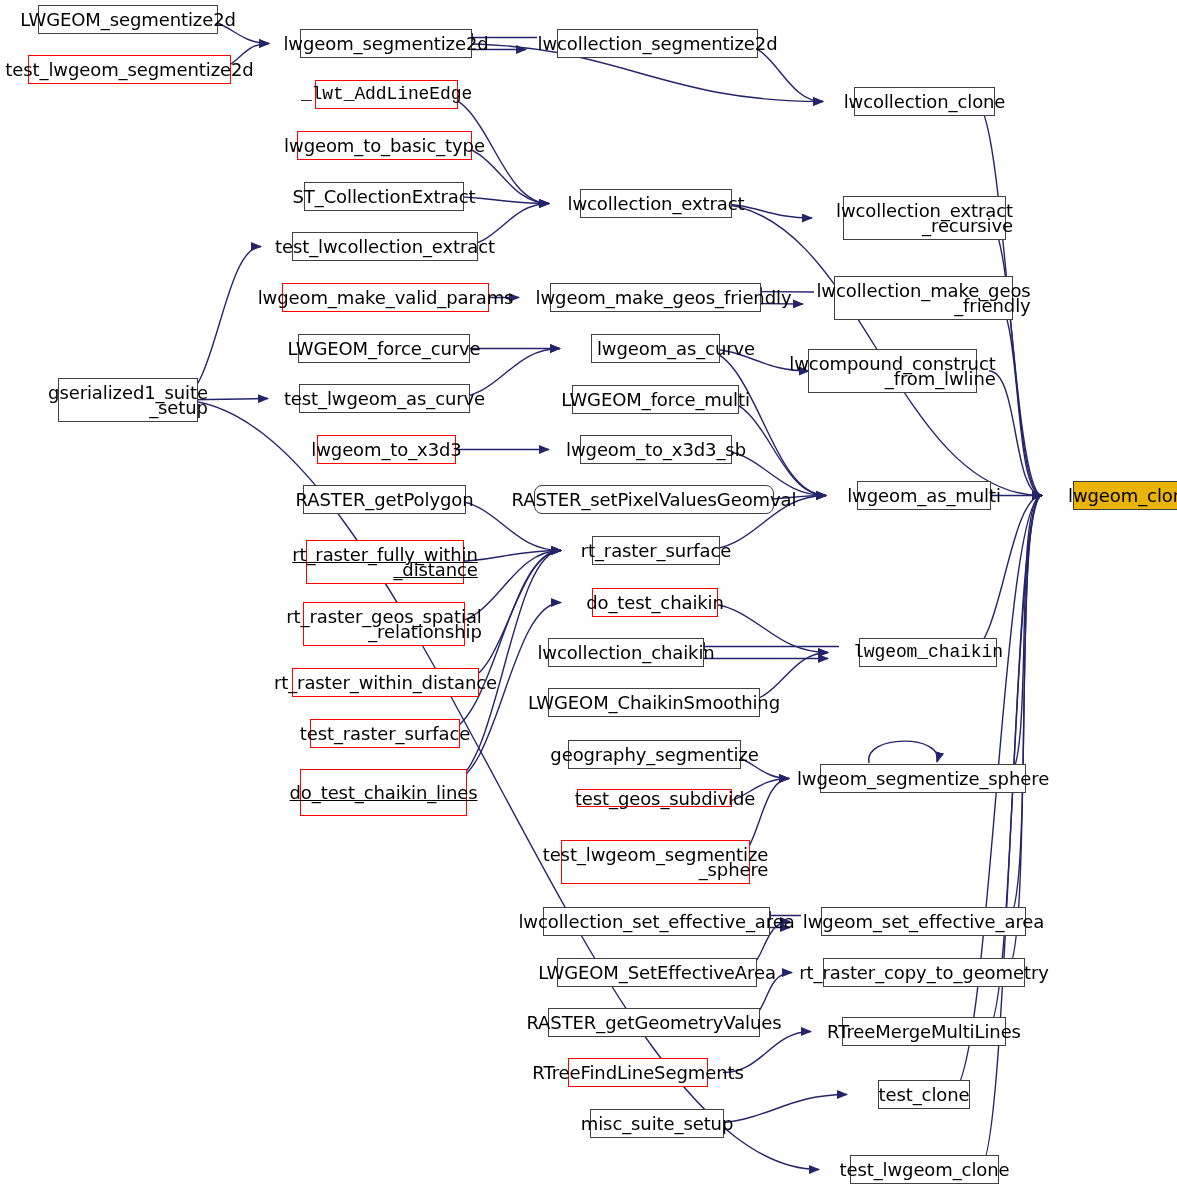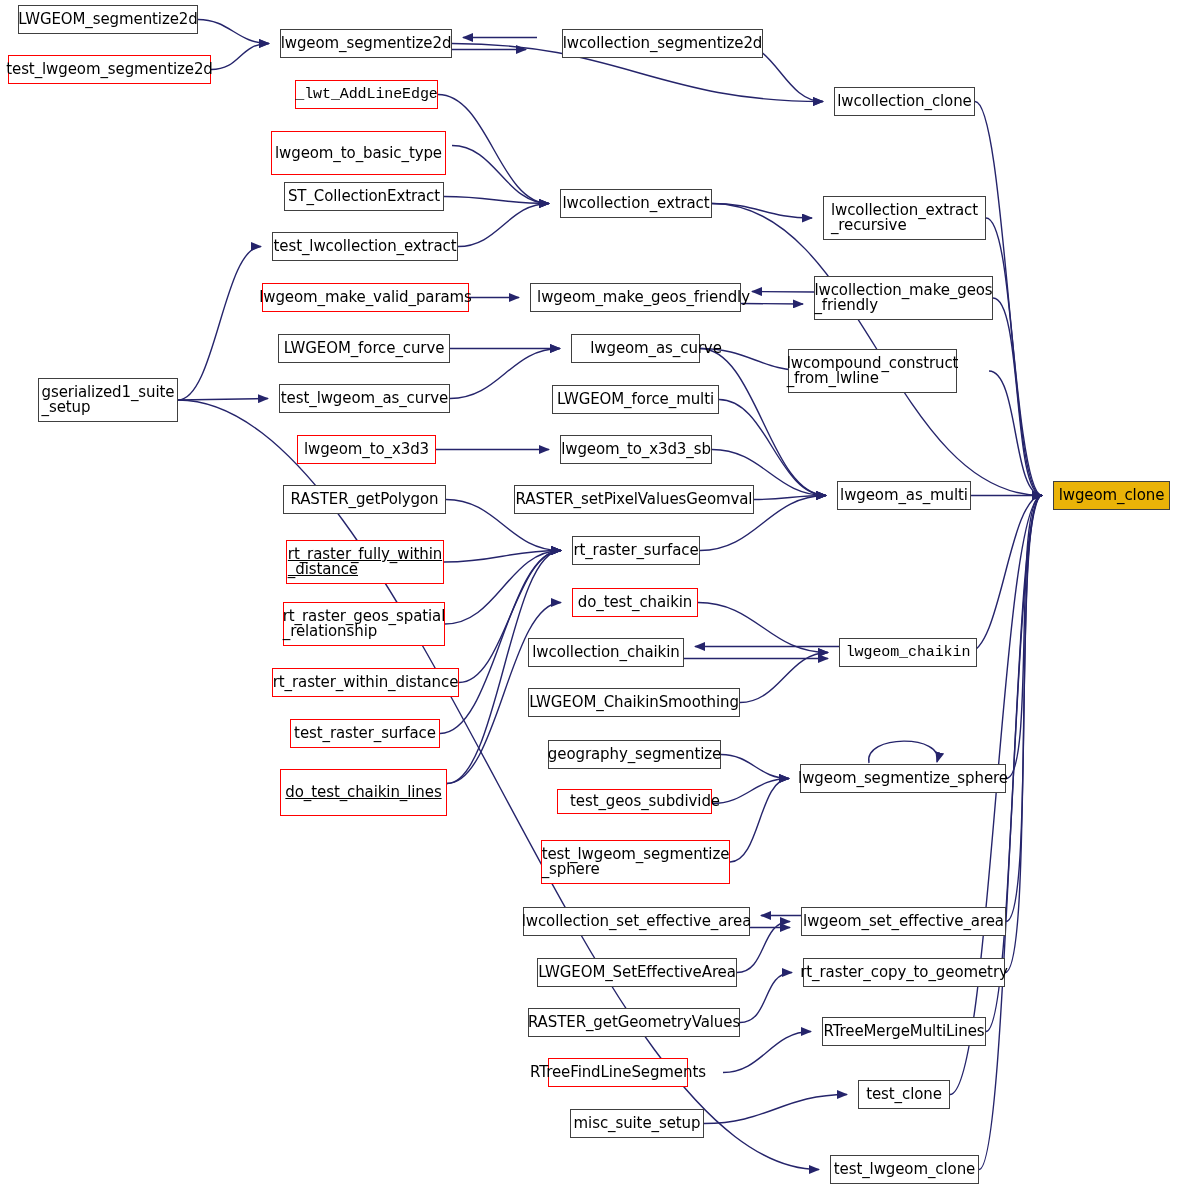--- a/index.html
+++ b/index.html
@@ -22,29 +22,30 @@
     width: 1177px;
     height: 1197px;
     pointer-events: none;
   }
   .node {
     position: absolute;
     box-sizing: border-box;
     display: flex;
     align-items: center;
     justify-content: center;
-    text-align: left;
+    text-align: right;
     background: #ffffff;
     border: 1px solid #404040;
     color: #000000;
-    font-size: 15px;
+    font-size: 18px;
     line-height: 15px;
     letter-spacing: -0.1px;
     white-space: pre-line;
     z-index: 2;
+    margin-left: 20px;
   }
   .node.red {
     border-color: #ff0000;
   }
   .node.focus {
     background: #eab308;
     border-color: #404040;
   }
 </style>
 </head>
@@ -117,62 +118,62 @@
         <path d="M986,1031.5 C1016,1031.5 1012,495.5 1042,495.5" marker-end="url(#ah)"></path>
         <path d="M704,1123.5 C768.35,1123.5 782.65,1094.5 847,1094.5" marker-end="url(#ah)"></path>
         <path d="M950,1094.5 C991.4,1094.5 1000.6,495.5 1042,495.5" marker-end="url(#ah)"></path>
         <path d="M979,1169.5 C1009,1169.5 1012,495.5 1042,495.5" marker-end="url(#ah)"></path>
       </g>
   </svg>
   <div id="node-layer">
       <div class="node" style="left: 18px; top: 5px; width: 180px; height: 29px;">LWGEOM_segmentize2d</div>
       <div class="node red" style="left: 8px; top: 55px; width: 203px; height: 29px;">test_lwgeom_segmentize2d</div>
       <div class="node" style="left: 280px; top: 29px; width: 172px; height: 29px;">lwgeom_segmentize2d</div>
-      <div class="node" style="left: 562px; top: 29px; width: 201px; height: 29px;">lwcollection_segmentize2d</div>
+      <div class="node" style="left: 537px; top: 29px; width: 201px; height: 29px;">lwcollection_segmentize2d</div>
       <div class="node" style="left: 834px; top: 87px; width: 141px; height: 29px;">lwcollection_clone</div>
       <div class="node red" style="left: 295px; top: 80px; width: 143px; height: 29px; font-family: Liberation Mono, monospace;">_lwt_AddLineEdge</div>
-      <div class="node red" style="left: 271px; top: 131px; width: 175px; height: 44px;">lwgeom_to_basic_type</div>
+      <div class="node red" style="left: 277px; top: 131px; width: 175px; height: 29px;">lwgeom_to_basic_type</div>
       <div class="node" style="left: 284px; top: 182px; width: 160px; height: 29px;">ST_CollectionExtract</div>
       <div class="node" style="left: 560px; top: 189px; width: 152px; height: 29px;">lwcollection_extract</div>
       <div class="node" style="left: 823px; top: 196px; width: 163px; height: 44px;">lwcollection_extract
 _recursive</div>
       <div class="node" style="left: 272px; top: 232px; width: 186px; height: 29px;">test_lwcollection_extract</div>
       <div class="node red" style="left: 262px; top: 283px; width: 207px; height: 29px;">lwgeom_make_valid_params</div>
       <div class="node" style="left: 530px; top: 283px; width: 211px; height: 29px; padding-left: 16px;">lwgeom_make_geos_friendly</div>
       <div class="node" style="left: 814px; top: 276px; width: 179px; height: 44px;">lwcollection_make_geos
 _friendly</div>
       <div class="node" style="left: 278px; top: 334px; width: 172px; height: 29px;">LWGEOM_force_curve</div>
       <div class="node" style="left: 571px; top: 334px; width: 129px; height: 29px; padding-left: 41px;">lwgeom_as_curve</div>
       <div class="node" style="left: 788px; top: 349px; width: 169px; height: 44px;">lwcompound_construct
 _from_lwline</div>
       <div class="node" style="left: 38px; top: 378px; width: 140px; height: 44px;">gserialized1_suite
 _setup</div>
       <div class="node" style="left: 279px; top: 384px; width: 171px; height: 29px;">test_lwgeom_as_curve</div>
       <div class="node" style="left: 552px; top: 385px; width: 167px; height: 29px;">LWGEOM_force_multi</div>
       <div class="node red" style="left: 297px; top: 435px; width: 139px; height: 29px;">lwgeom_to_x3d3</div>
       <div class="node" style="left: 560px; top: 435px; width: 152px; height: 29px;">lwgeom_to_x3d3_sb</div>
       <div class="node" style="left: 283px; top: 485px; width: 163px; height: 29px;">RASTER_getPolygon</div>
-      <div class="node" style="left: 514px; top: 485px; width: 240px; height: 29px;">RASTER_setPixelValuesGeomval</div>
+      <div class="node" style="left: 514px; top: 485px; width: 240px; height: 29px; border-radius: 8px;">RASTER_setPixelValuesGeomval</div>
       <div class="node" style="left: 837px; top: 481px; width: 134px; height: 29px;">lwgeom_as_multi</div>
       <div class="node focus" style="left: 1053px; top: 481px; width: 117px; height: 29px;">lwgeom_clone</div>
       <div class="node red" style="left: 286px; top: 540px; width: 158px; height: 44px; text-decoration: underline;">rt_raster_fully_within
 _distance</div>
       <div class="node" style="left: 572px; top: 536px; width: 128px; height: 29px;">rt_raster_surface</div>
       <div class="node red" style="left: 283px; top: 602px; width: 162px; height: 44px;">rt_raster_geos_spatial
 _relationship</div>
       <div class="node red" style="left: 572px; top: 588px; width: 126px; height: 29px;">do_test_chaikin</div>
       <div class="node" style="left: 528px; top: 638px; width: 156px; height: 29px;">lwcollection_chaikin</div>
       <div class="node" style="left: 839px; top: 638px; width: 138px; height: 29px; font-family: Liberation Mono, monospace;">lwgeom_chaikin</div>
       <div class="node red" style="left: 272px; top: 668px; width: 187px; height: 29px;">rt_raster_within_distance</div>
       <div class="node" style="left: 528px; top: 688px; width: 212px; height: 29px;">LWGEOM_ChaikinSmoothing</div>
       <div class="node red" style="left: 290px; top: 719px; width: 150px; height: 29px;">test_raster_surface</div>
       <div class="node" style="left: 548px; top: 740px; width: 173px; height: 29px;">geography_segmentize</div>
       <div class="node" style="left: 800px; top: 764px; width: 206px; height: 29px;">lwgeom_segmentize_sphere</div>
       <div class="node red" style="left: 280px; top: 769px; width: 167px; height: 47px; text-decoration: underline;">do_test_chaikin_lines</div>
-      <div class="node red" style="left: 557px; top: 789px; width: 155px; height: 25px; padding-left: 21px;">test_geos_subdivide</div>
+      <div class="node red" style="left: 557px; top: 789px; width: 155px; height: 18px; padding-left: 21px;">test_geos_subdivide</div>
       <div class="node red" style="left: 541px; top: 840px; width: 189px; height: 44px;">test_lwgeom_segmentize
 _sphere</div>
       <div class="node" style="left: 523px; top: 907px; width: 227px; height: 29px;">lwcollection_set_effective_area</div>
       <div class="node" style="left: 801px; top: 907px; width: 205px; height: 29px;">lwgeom_set_effective_area</div>
       <div class="node" style="left: 537px; top: 958px; width: 200px; height: 29px;">LWGEOM_SetEffectiveArea</div>
       <div class="node" style="left: 803px; top: 958px; width: 202px; height: 29px;">rt_raster_copy_to_geometry</div>
       <div class="node" style="left: 528px; top: 1008px; width: 212px; height: 29px;">RASTER_getGeometryValues</div>
       <div class="node" style="left: 822px; top: 1017px; width: 164px; height: 29px;">RTreeMergeMultiLines</div>
       <div class="node red" style="left: 548px; top: 1058px; width: 140px; height: 29px;">RTreeFindLineSegments</div>
       <div class="node" style="left: 858px; top: 1080px; width: 92px; height: 29px;">test_clone</div>

